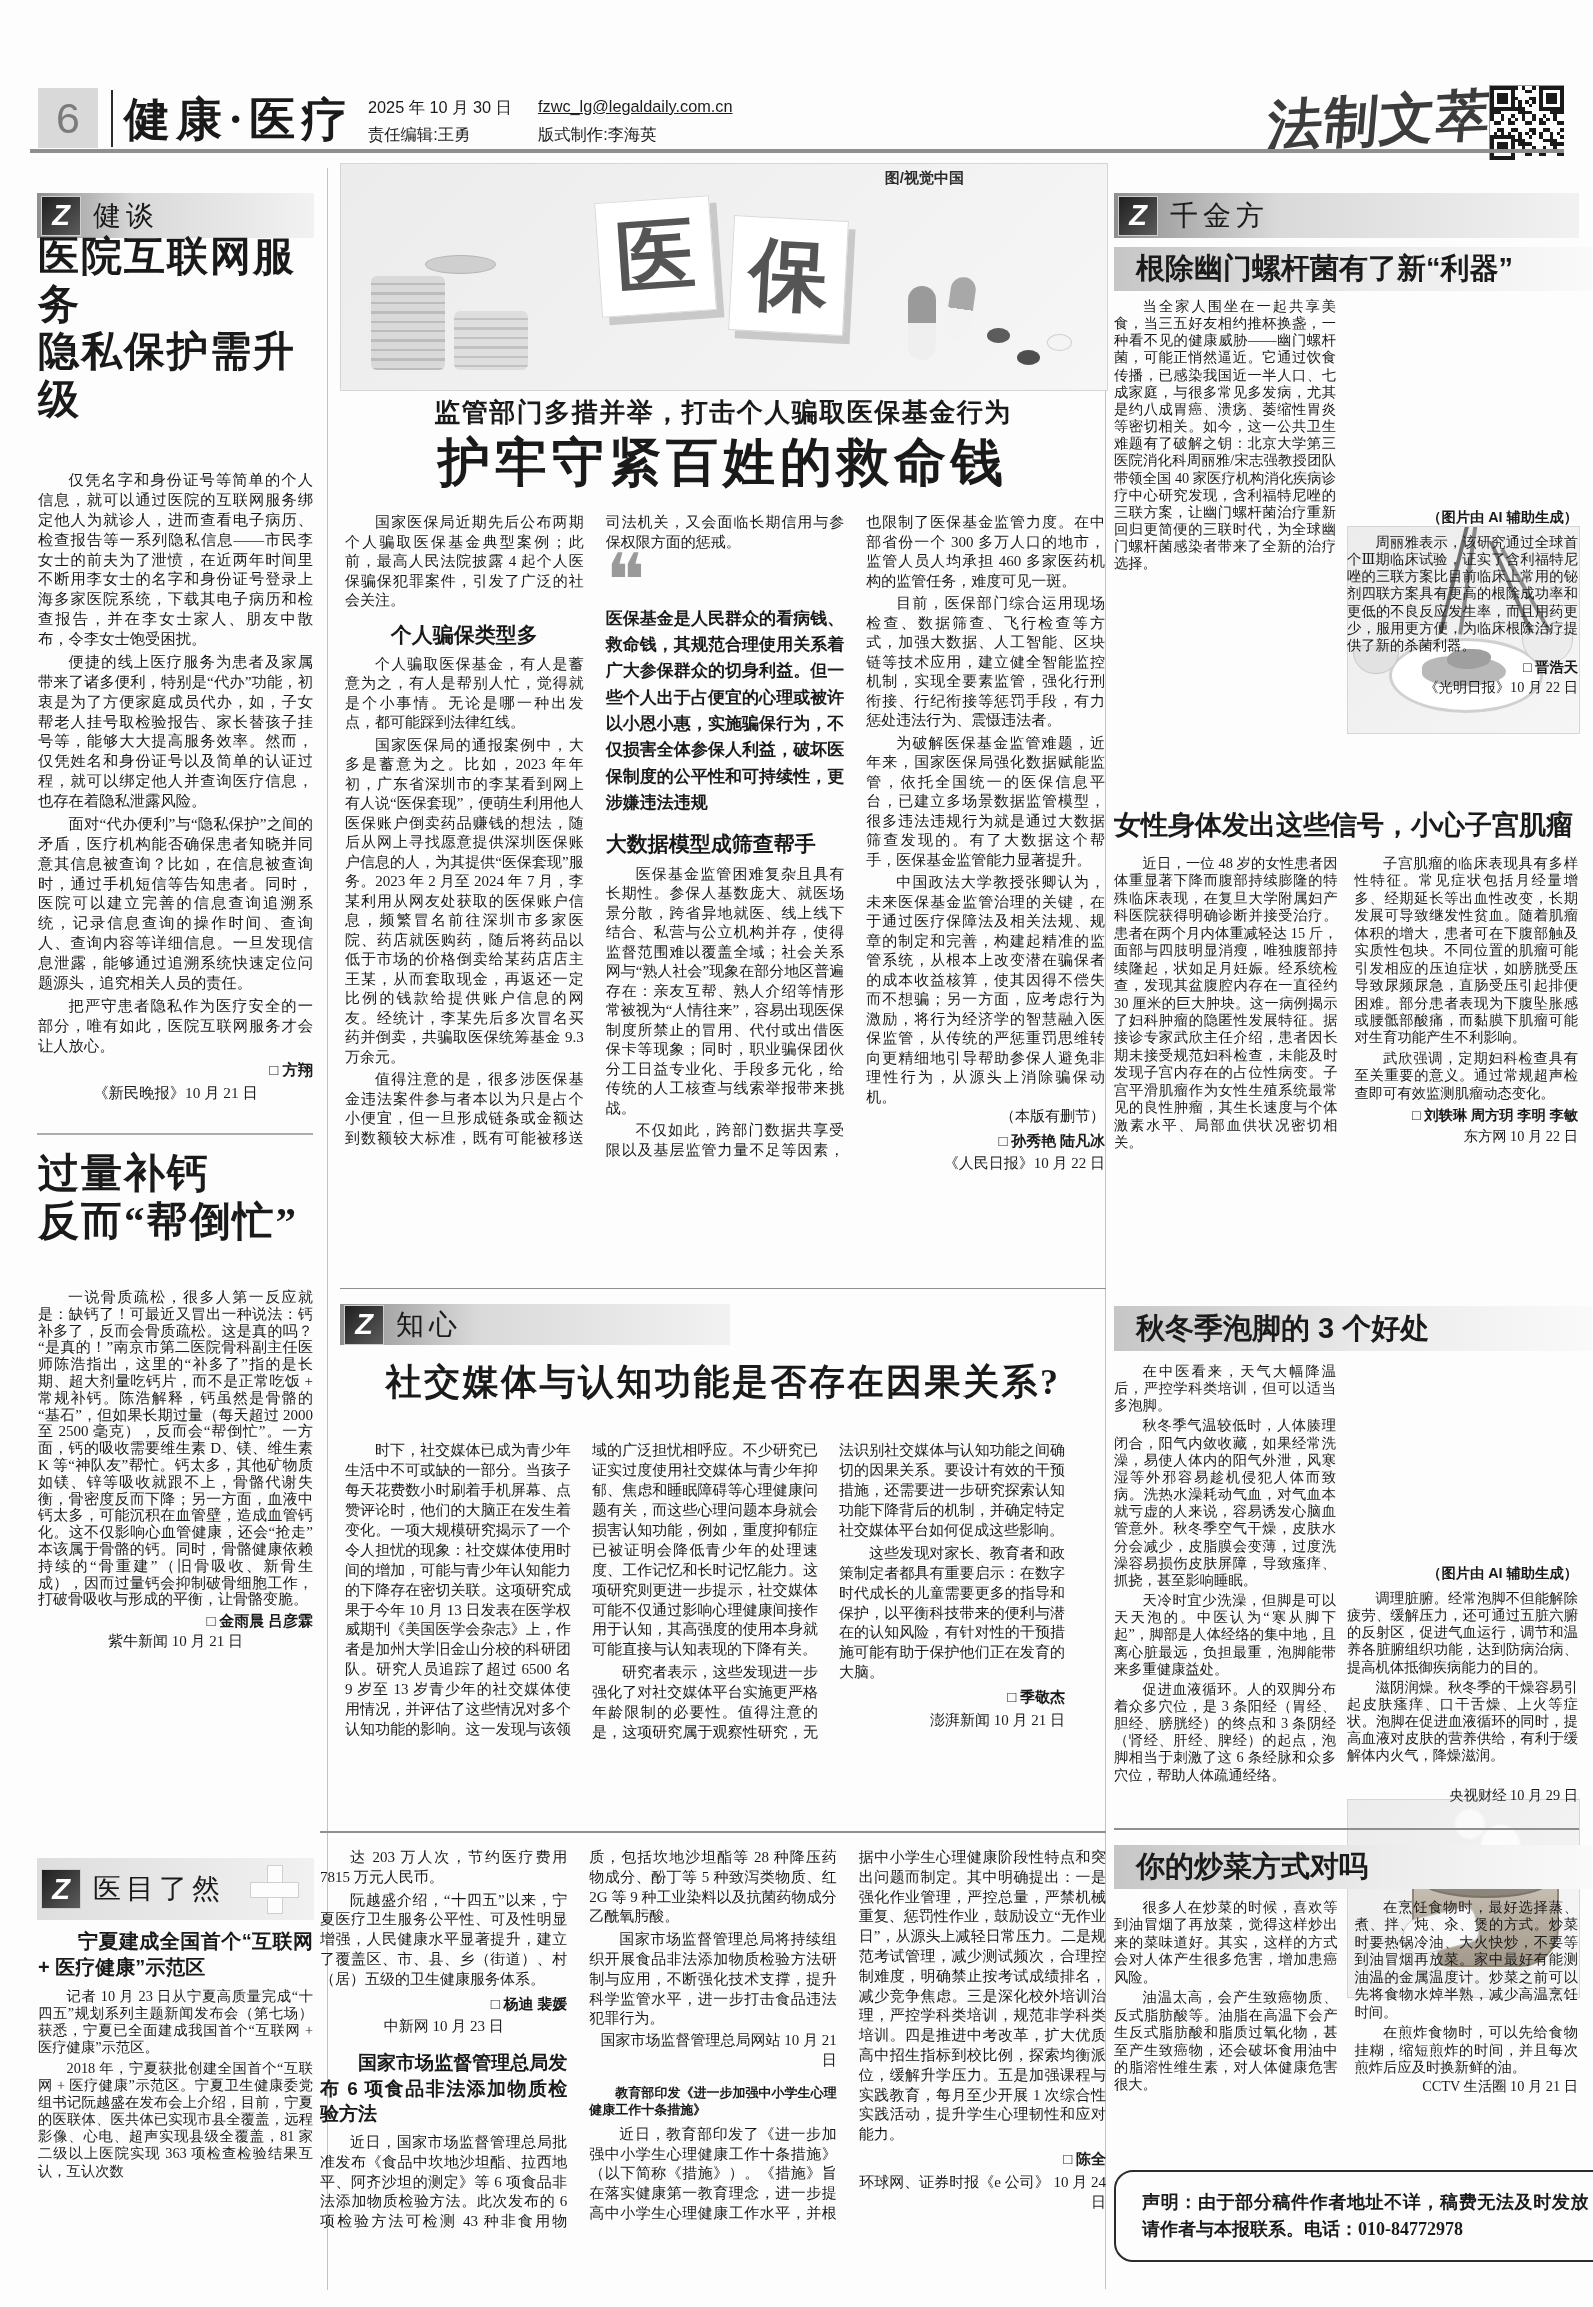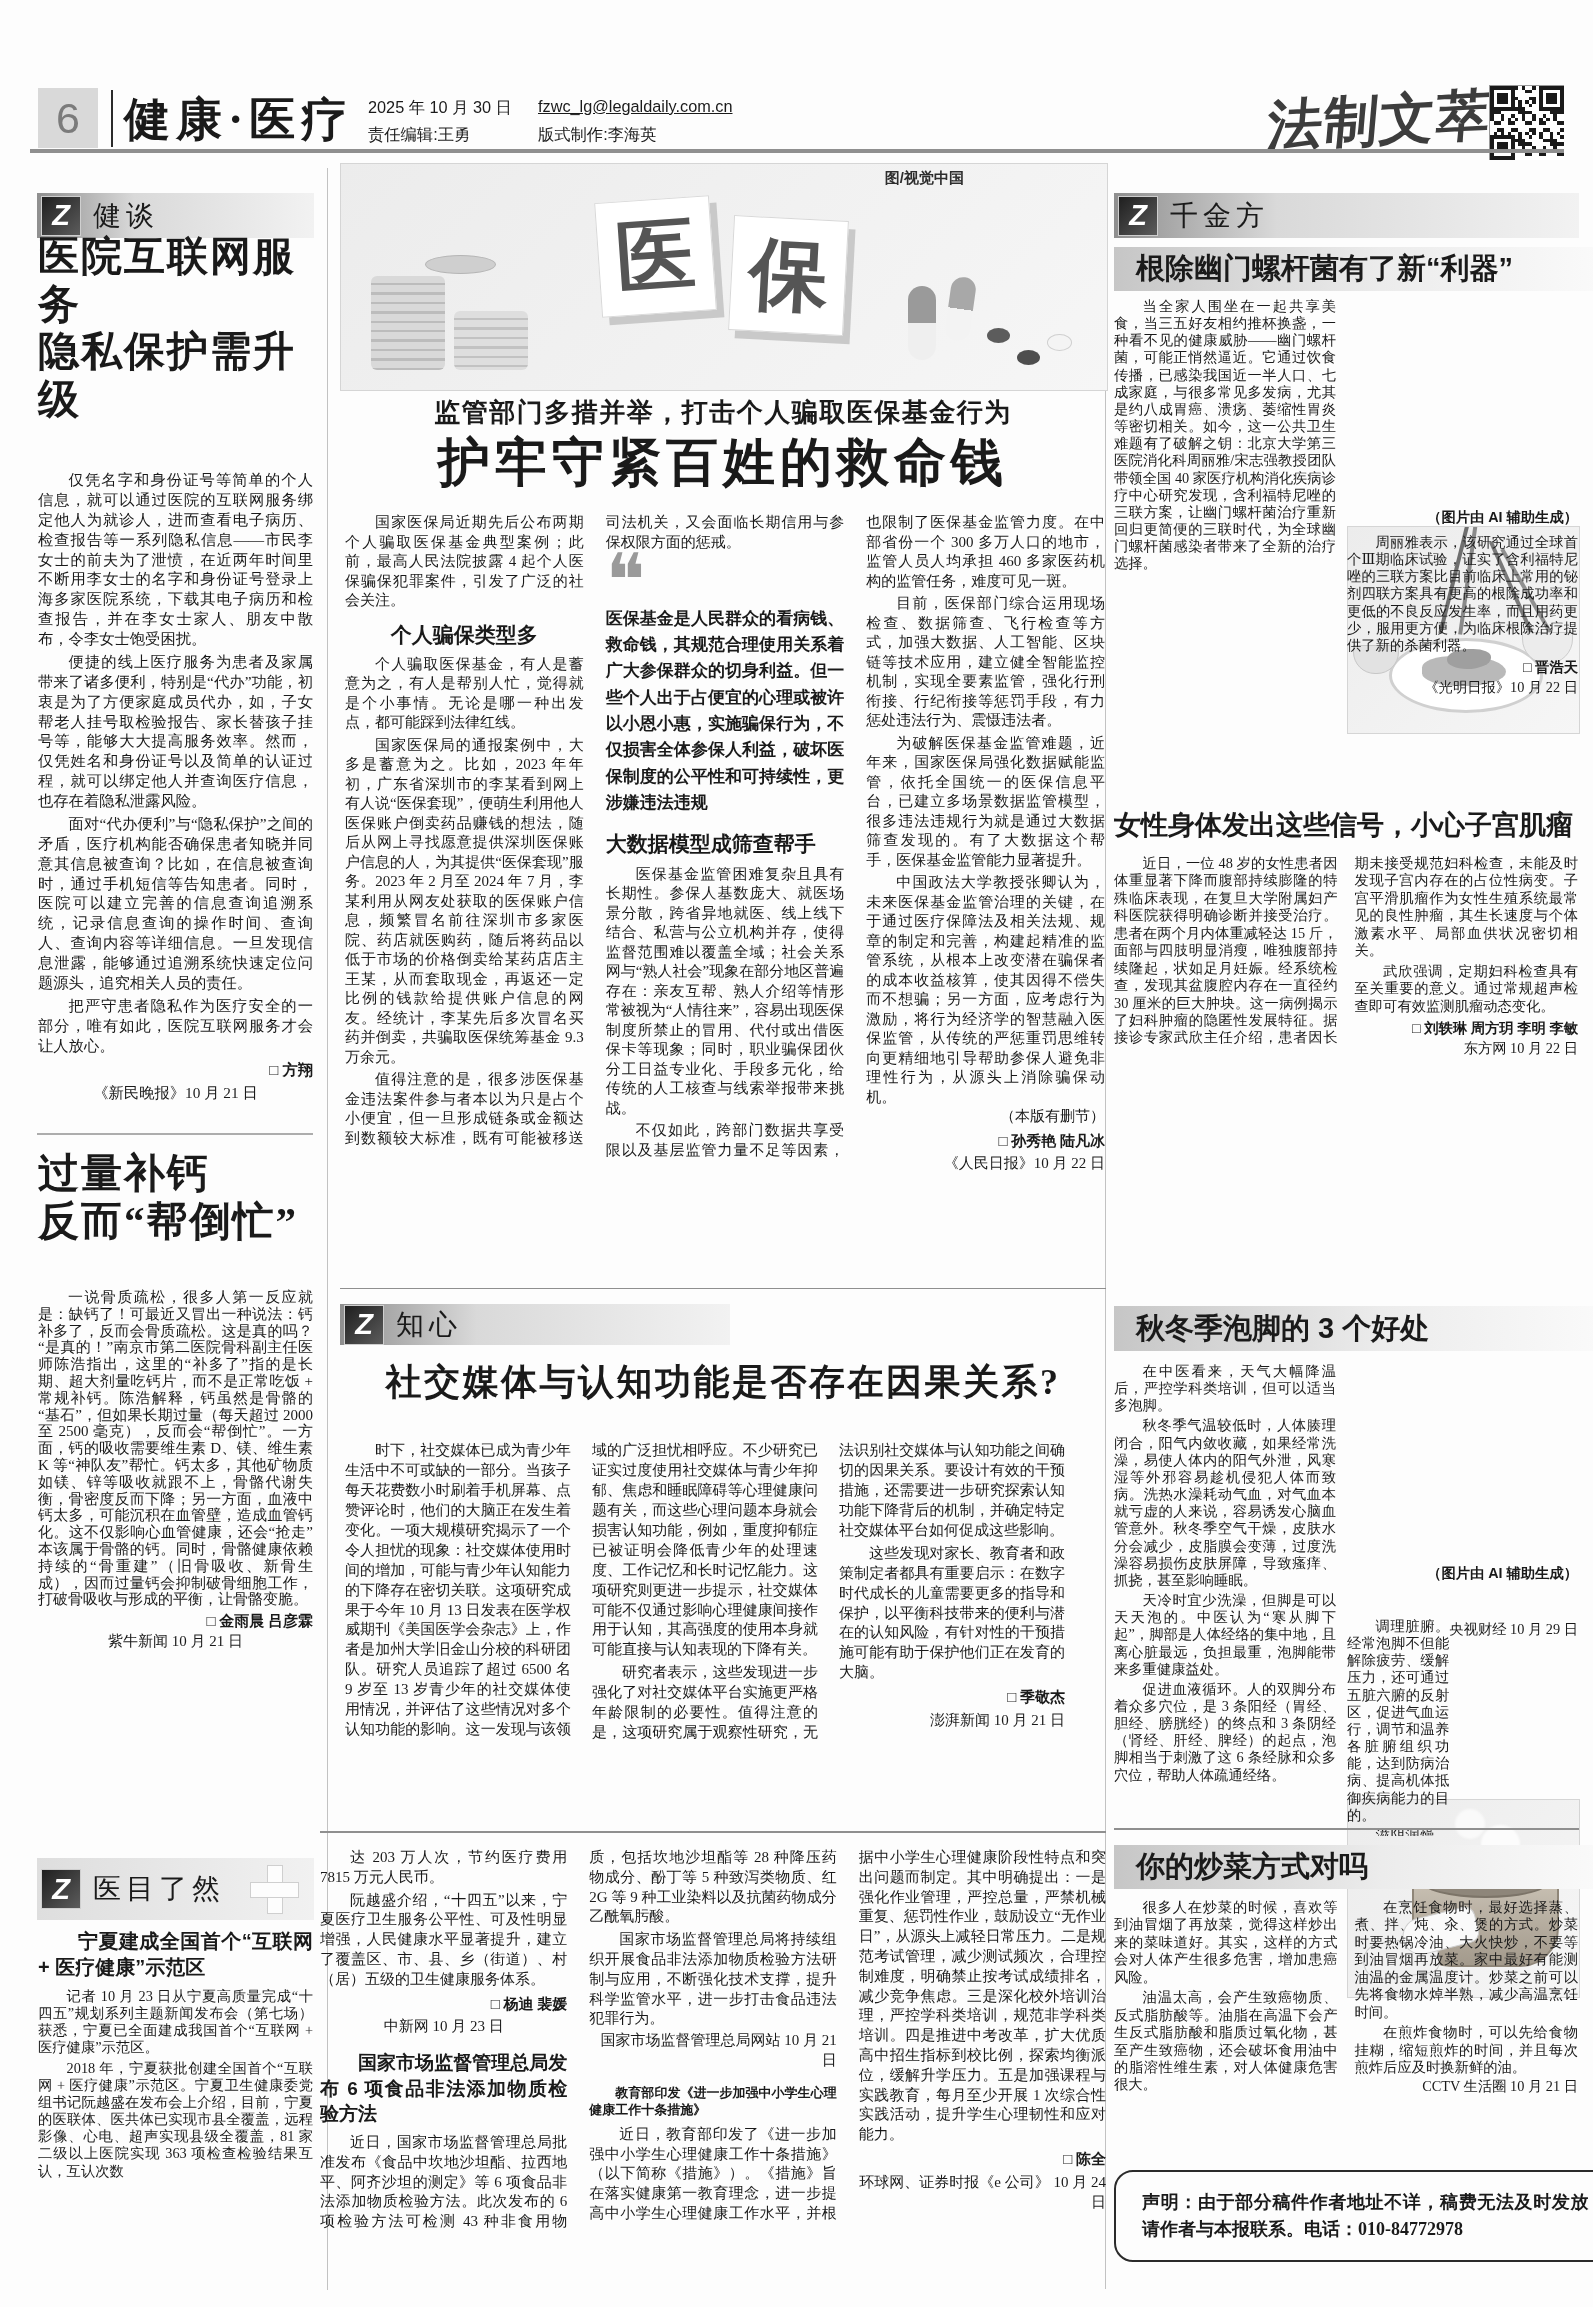--- a/index.html
+++ b/index.html
@@ -657,20 +657,21 @@
 <div class="abs jt clip" style="left:1347px;top:534px;width:231px;height:247px;font-size:14.3px;line-height:1.2;">
   <p>周丽雅表示，该研究通过全球首个Ⅲ期临床试验，证实了含利福特尼唑的三联方案比目前临床上常用的铋剂四联方案具有更高的根除成功率和更低的不良反应发生率，而且用药更少，服用更方便，为临床根除治疗提供了新的杀菌利器。</p>
   <p class="byline">□ 晋浩天</p>
   <p class="src-r">《光明日报》10 月 22 日</p>
 </div>
 
 <h3 class="abs sans" style="left:1114px;top:807px;width:465px;font-size:27px;font-weight:900;">女性身体发出这些信号，小心子宫肌瘤</h3>
 <div class="abs jt clip" style="left:1114px;top:855px;width:464px;height:428px;column-count:2;column-gap:17px;font-size:14.3px;line-height:1.22;">
   <div>
       <p>近日，一位 48 岁的女性患者因体重显著下降而腹部持续膨隆的特殊临床表现，在复旦大学附属妇产科医院获得明确诊断并接受治疗。患者在两个月内体重减轻达 15 斤，面部与四肢明显消瘦，唯独腹部持续隆起，状如足月妊娠。经系统检查，发现其盆腹腔内存在一直径约 30 厘米的巨大肿块。这一病例揭示了妇科肿瘤的隐匿性发展特征。据接诊专家武欣主任介绍，患者因长期未接受规范妇科检查，未能及时发现子宫内存在的占位性病变。子宫平滑肌瘤作为女性生殖系统最常见的良性肿瘤，其生长速度与个体激素水平、局部血供状况密切相关。</p>
+      <p>子宫肌瘤的临床表现具有多样性特征。常见症状包括月经量增多、经期延长等出血性改变，长期发展可导致继发性贫血。随着肌瘤体积的增大，患者可在下腹部触及实质性包块。不同位置的肌瘤可能引发相应的压迫症状，如膀胱受压导致尿频尿急，直肠受压引起排便困难。部分患者表现为下腹坠胀感或腰骶部酸痛，而黏膜下肌瘤可能对生育功能产生不利影响。</p>
       <p>武欣强调，定期妇科检查具有至关重要的意义。通过常规超声检查即可有效监测肌瘤动态变化。</p>
     </div>
   <p class="byline">□ 刘轶琳 周方玥 李明 李敏</p>
   <p class="src-r">东方网 10 月 22 日</p>
 </div>
 
 <div class="abs hbox" style="left:1114px;top:1306px;width:465px;height:45px;font-size:29px;">
   <span>秋冬季泡脚的 3 个好处</span>
 </div>
 <div class="abs jt clip" style="left:1114px;top:1363px;width:222px;height:444px;font-size:14.3px;line-height:1.2;">
@@ -683,21 +684,21 @@
 </div>
 <div class="abs illu" style="left:1347px;top:1363px;width:231px;height:197px;">
   <span style="position:absolute;right:20px;bottom:30px;width:143px;height:94px;border-radius:9px 9px 39px 39px;background:linear-gradient(#cdc5b8,#a39a8c);border:2px solid #8f8678;"></span>
   <span style="position:absolute;right:29px;bottom:99px;width:125px;height:30px;border-radius:50%;background:#8e867a;border:2px solid #7c7468;"></span>
   <span style="position:absolute;right:59px;bottom:133px;width:39px;height:39px;border-radius:50%;background:#ffffffcc;filter:blur(1px);"></span>
   <span style="position:absolute;right:94px;bottom:158px;width:30px;height:30px;border-radius:50%;background:#ffffffaa;filter:blur(1px);"></span>
   <span style="position:absolute;left:15px;bottom:20px;width:74px;height:35px;border-radius:35px 20px 20px 35px;background:#f2f2f2;border:1.5px solid #c9c9c9;transform:rotate(-8deg);"></span>
   <span style="position:absolute;left:54px;bottom:47px;width:74px;height:35px;border-radius:35px 20px 20px 35px;background:#fafafa;border:1.5px solid #cfcfcf;transform:rotate(-14deg);"></span>
 </div>
 <div class="abs cap" style="left:1347px;top:1564px;width:231px;text-align:right;font-size:14.3px;">（图片由 AI 辅助生成）</div>
-<div class="abs" style="left:1347px;top:1590px;width:231px;height:218px;display:flex;flex-direction:row;margin-top:28px;">
+<div class="abs" style="left:1347px;top:1590px;width:231px;height:218px;display:flex;flex-direction:column;">
   <div class="fill jt" style="font-size:14.3px;line-height:1.2;">
       <p>调理脏腑。经常泡脚不但能解除疲劳、缓解压力，还可通过五脏六腑的反射区，促进气血运行，调节和温养各脏腑组织功能，达到防病治病、提高机体抵御疾病能力的目的。</p>
       <p>滋阴润燥。秋冬季的干燥容易引起皮肤瘙痒、口干舌燥、上火等症状。泡脚在促进血液循环的同时，提高血液对皮肤的营养供给，有利于缓解体内火气，降燥滋润。</p>
     </div>
   <p class="src-r" style="font-size:14.3px;">央视财经 10 月 29 日</p>
 </div>
 
 <div class="abs rule" style="left:1114px;top:1828px;width:465px;height:1.5px;"></div>
 <div class="abs hbox" style="left:1114px;top:1845px;width:465px;height:44px;font-size:29px;">
   <span>你的炒菜方式对吗</span>

